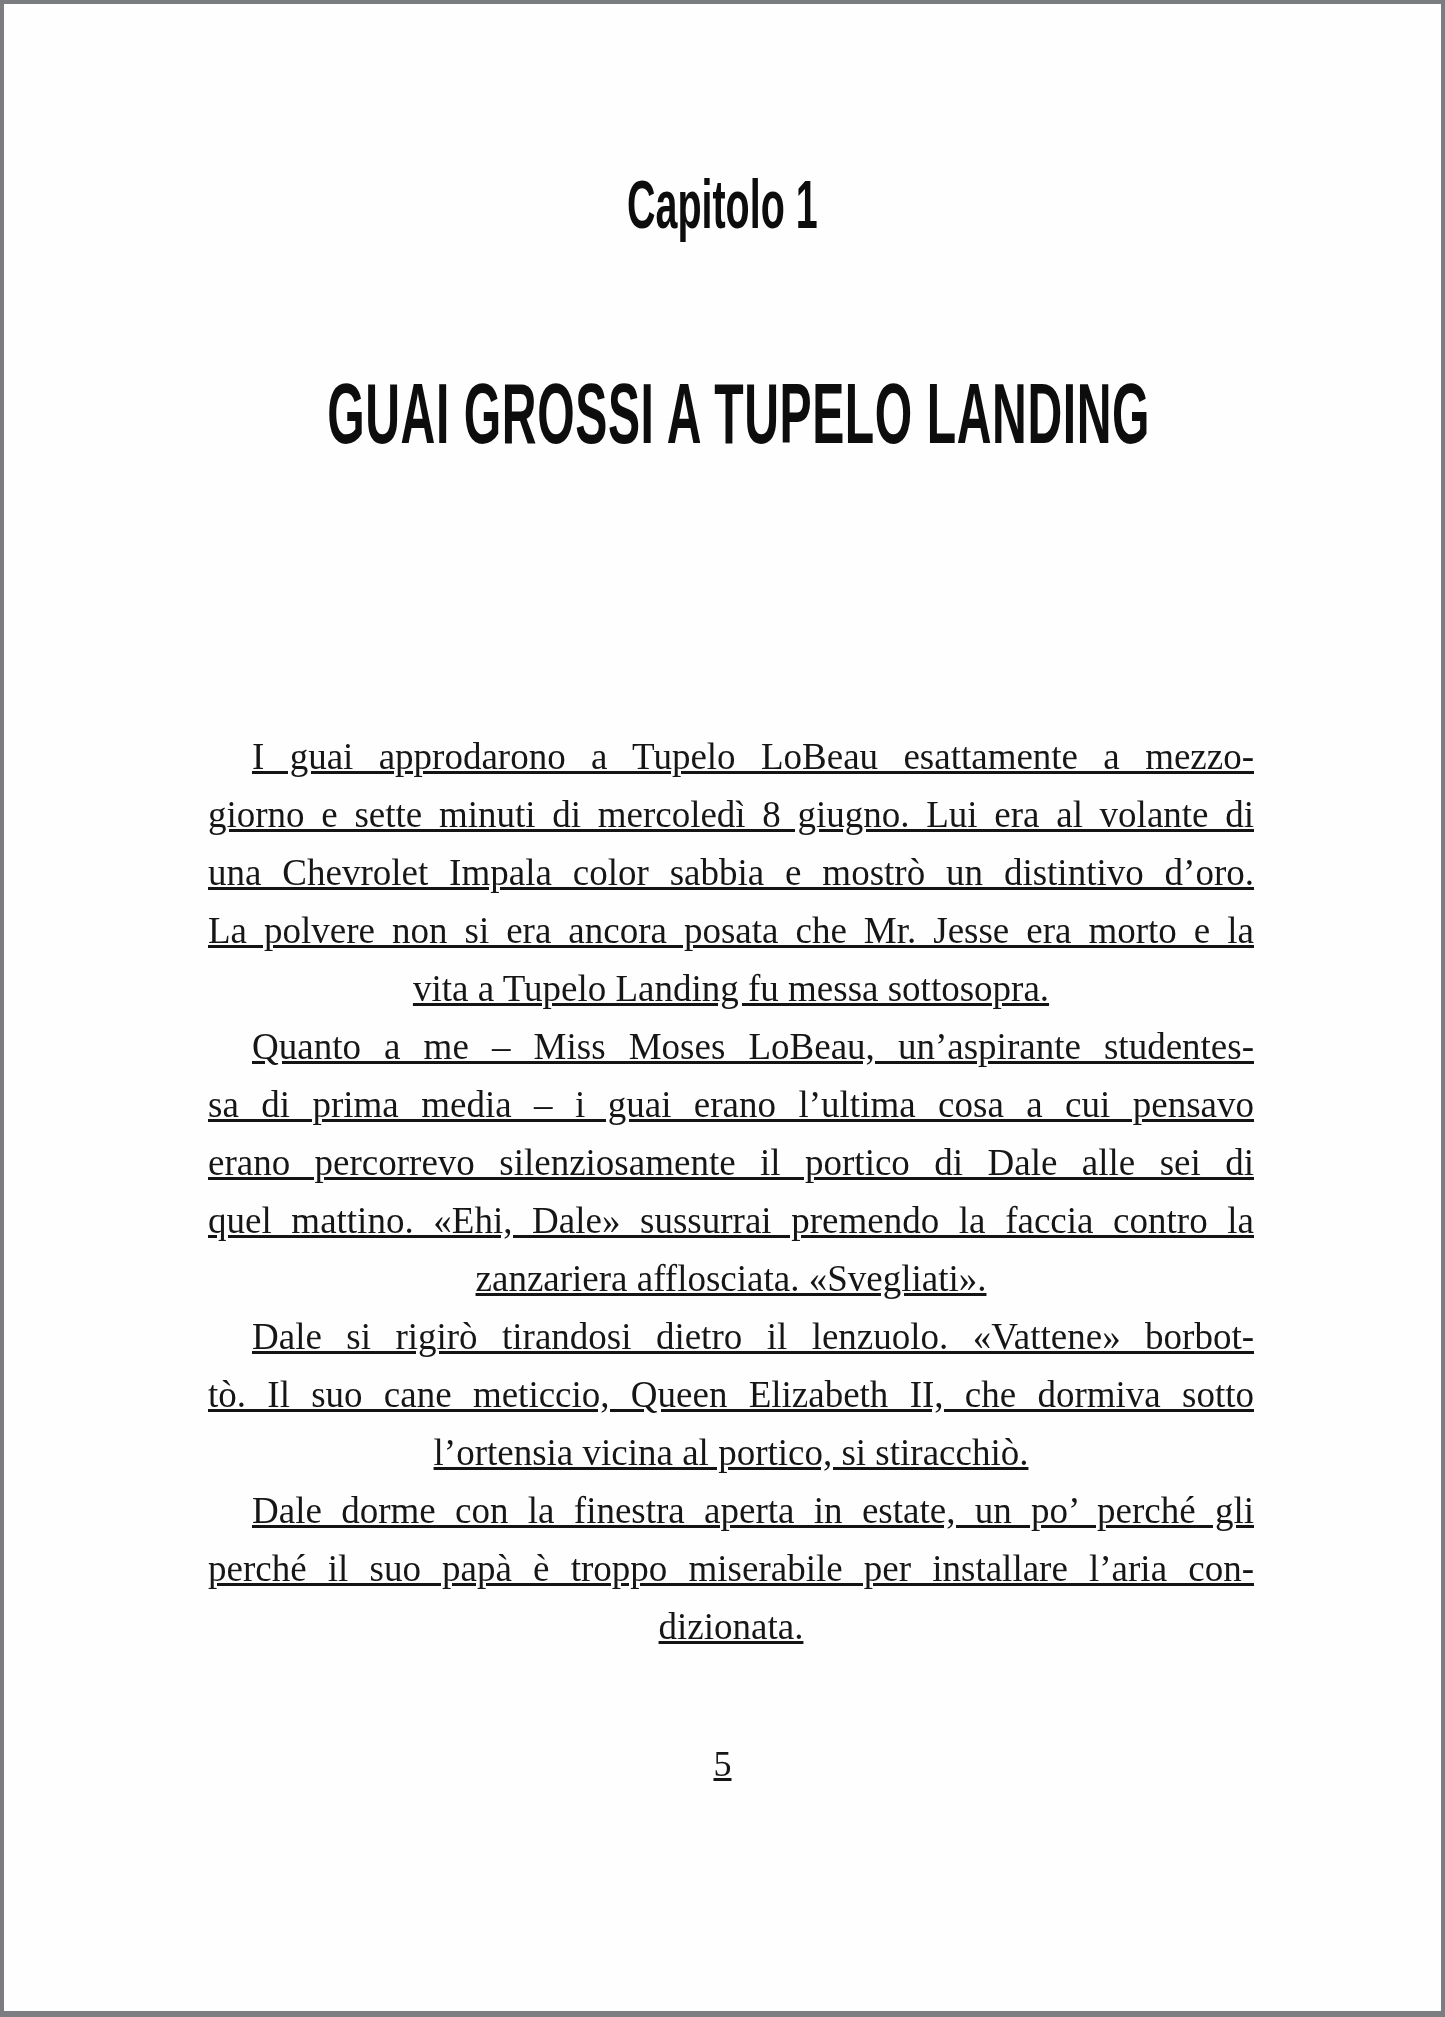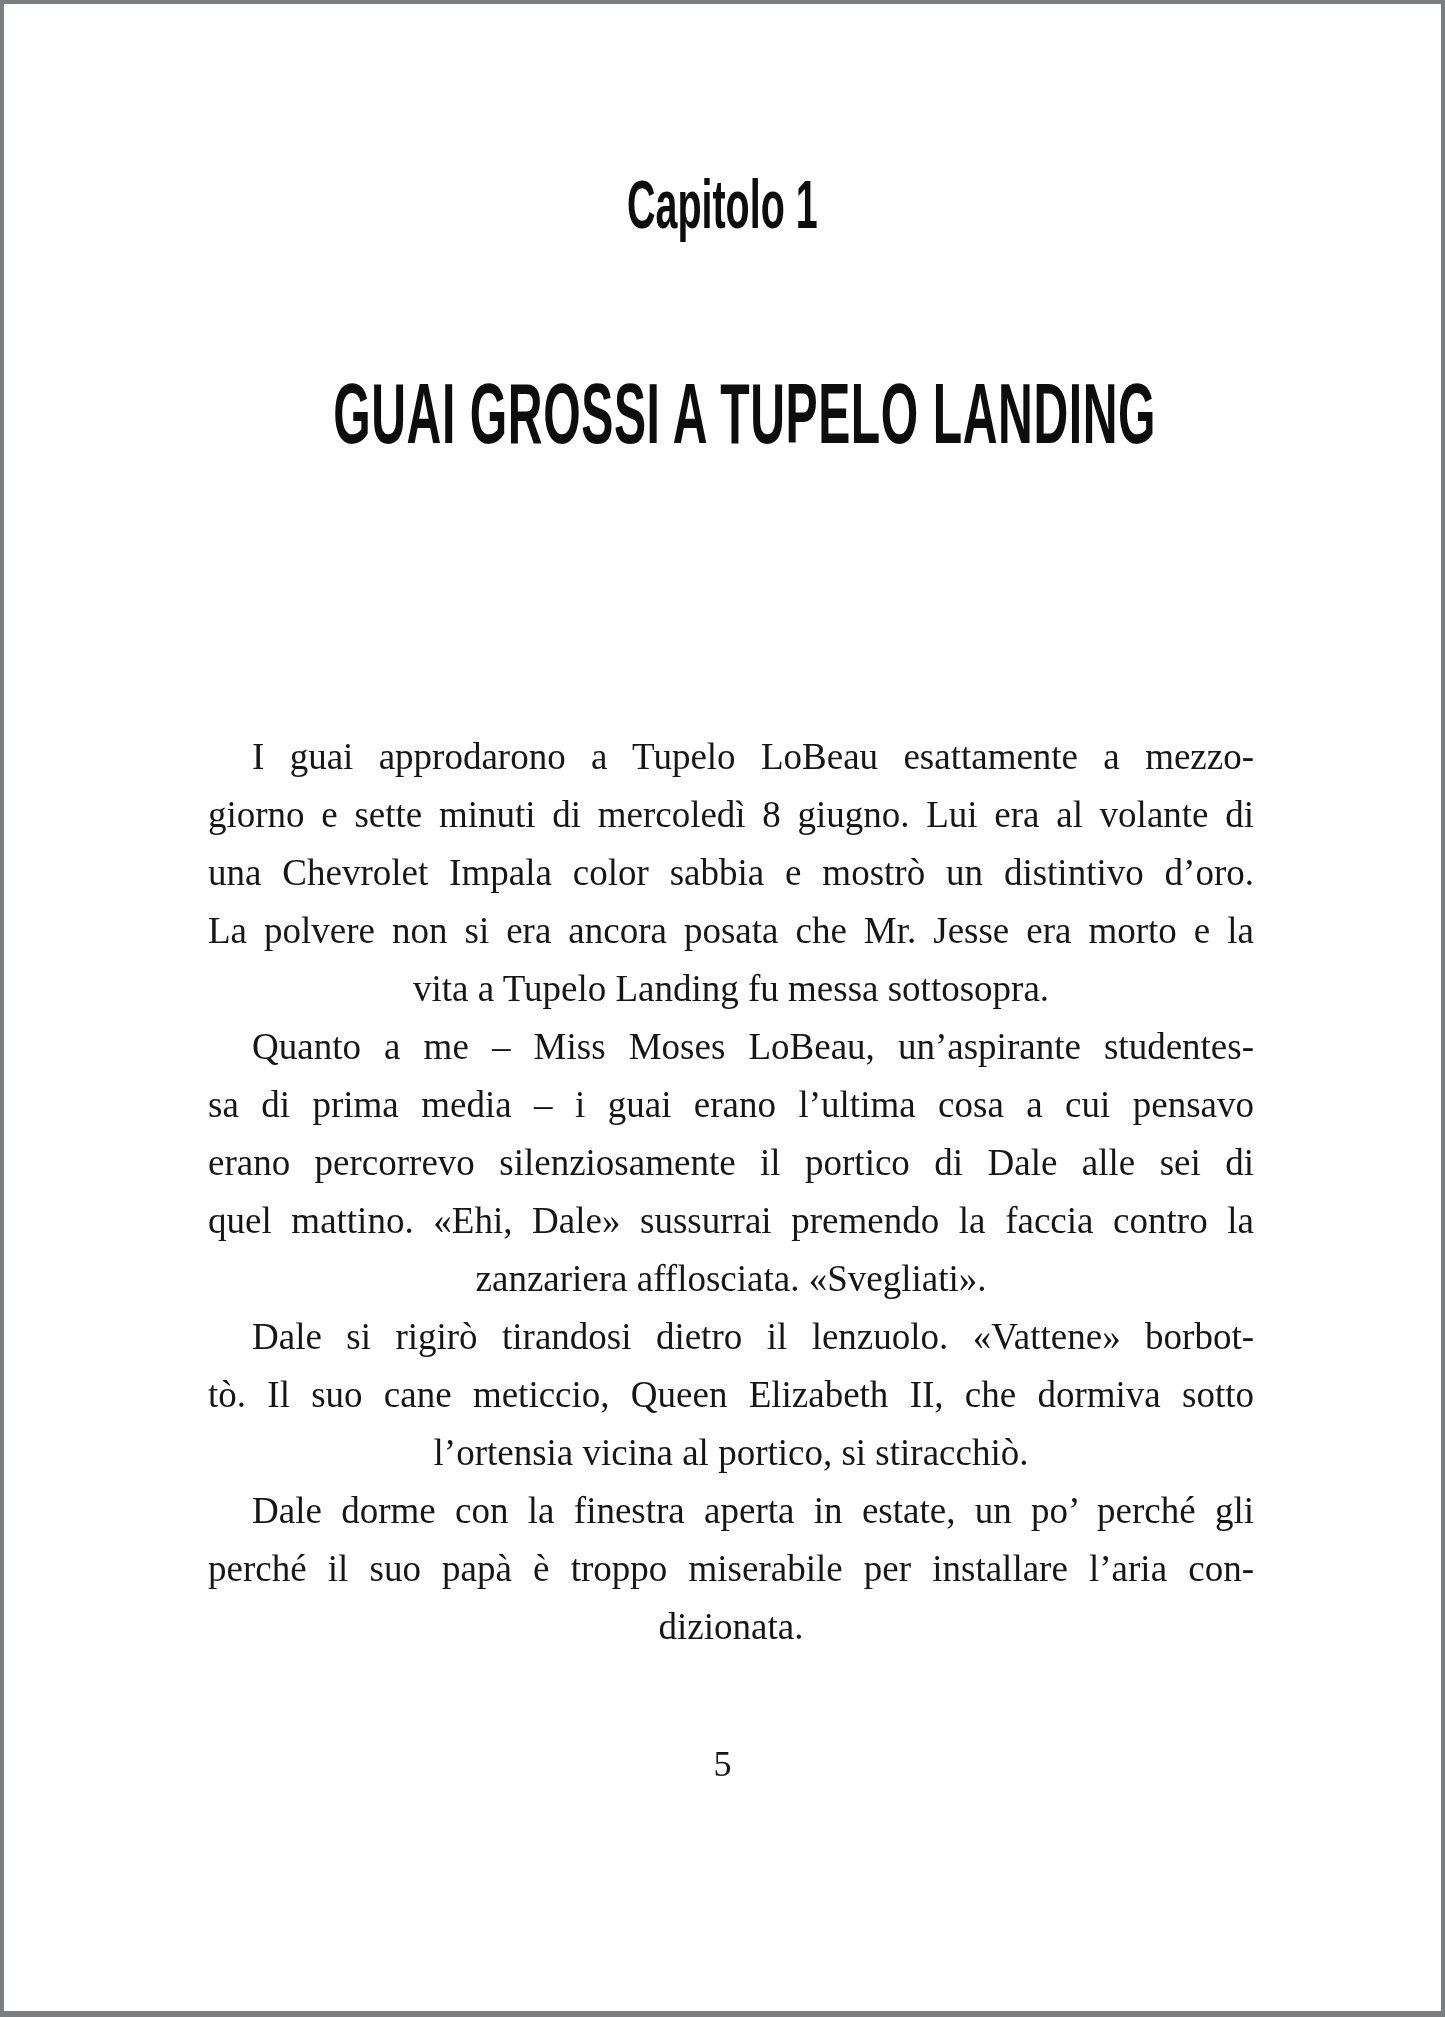--- a/index.html
+++ b/index.html
@@ -41,21 +41,20 @@
     margin-top: 132px;
     text-align: center;
     font-family: "Liberation Sans", sans-serif;
     font-weight: 700;
     font-stretch: condensed;
     font-size: 86px;
     line-height: 86px;
     letter-spacing: 1px;
     color: #0d0d0d;
     white-space: nowrap;
-    padding-left: 6px;
   }
   .chapter-title > span {
     display: inline-block;
     transform: scaleX(0.56);
     transform-origin: 50% 50%;
   }
   .body-text {
     margin-top: 272px;
     margin-left: 204px;
     width: 1046px;
@@ -78,21 +77,21 @@
     margin-top: 88px;
     text-align: center;
     font-size: 36px;
     line-height: 40px;
     color: #161616;
   }
 </style>
 </head>
 <body>
 
-<div class="page-frame" style="border-color: rgb(123, 125, 128);">
+<div class="page-frame" style="border-color: rgb(123, 125, 128); text-decoration: underline;">
   <div class="chapter-label">
     <span>Capitolo 1</span>
   </div>
   <div class="chapter-title">
     <span>GUAI GROSSI A TUPELO LANDING</span>
   </div>
   <div class="body-text">
       <div class="line j indent">I guai approdarono a Tupelo LoBeau esattamente a mezzo-</div>
       <div class="line j">giorno e sette minuti di mercoledì 8 giugno. Lui era al volante di</div>
       <div class="line j">una Chevrolet Impala color sabbia e mostrò un distintivo d’oro.</div>

